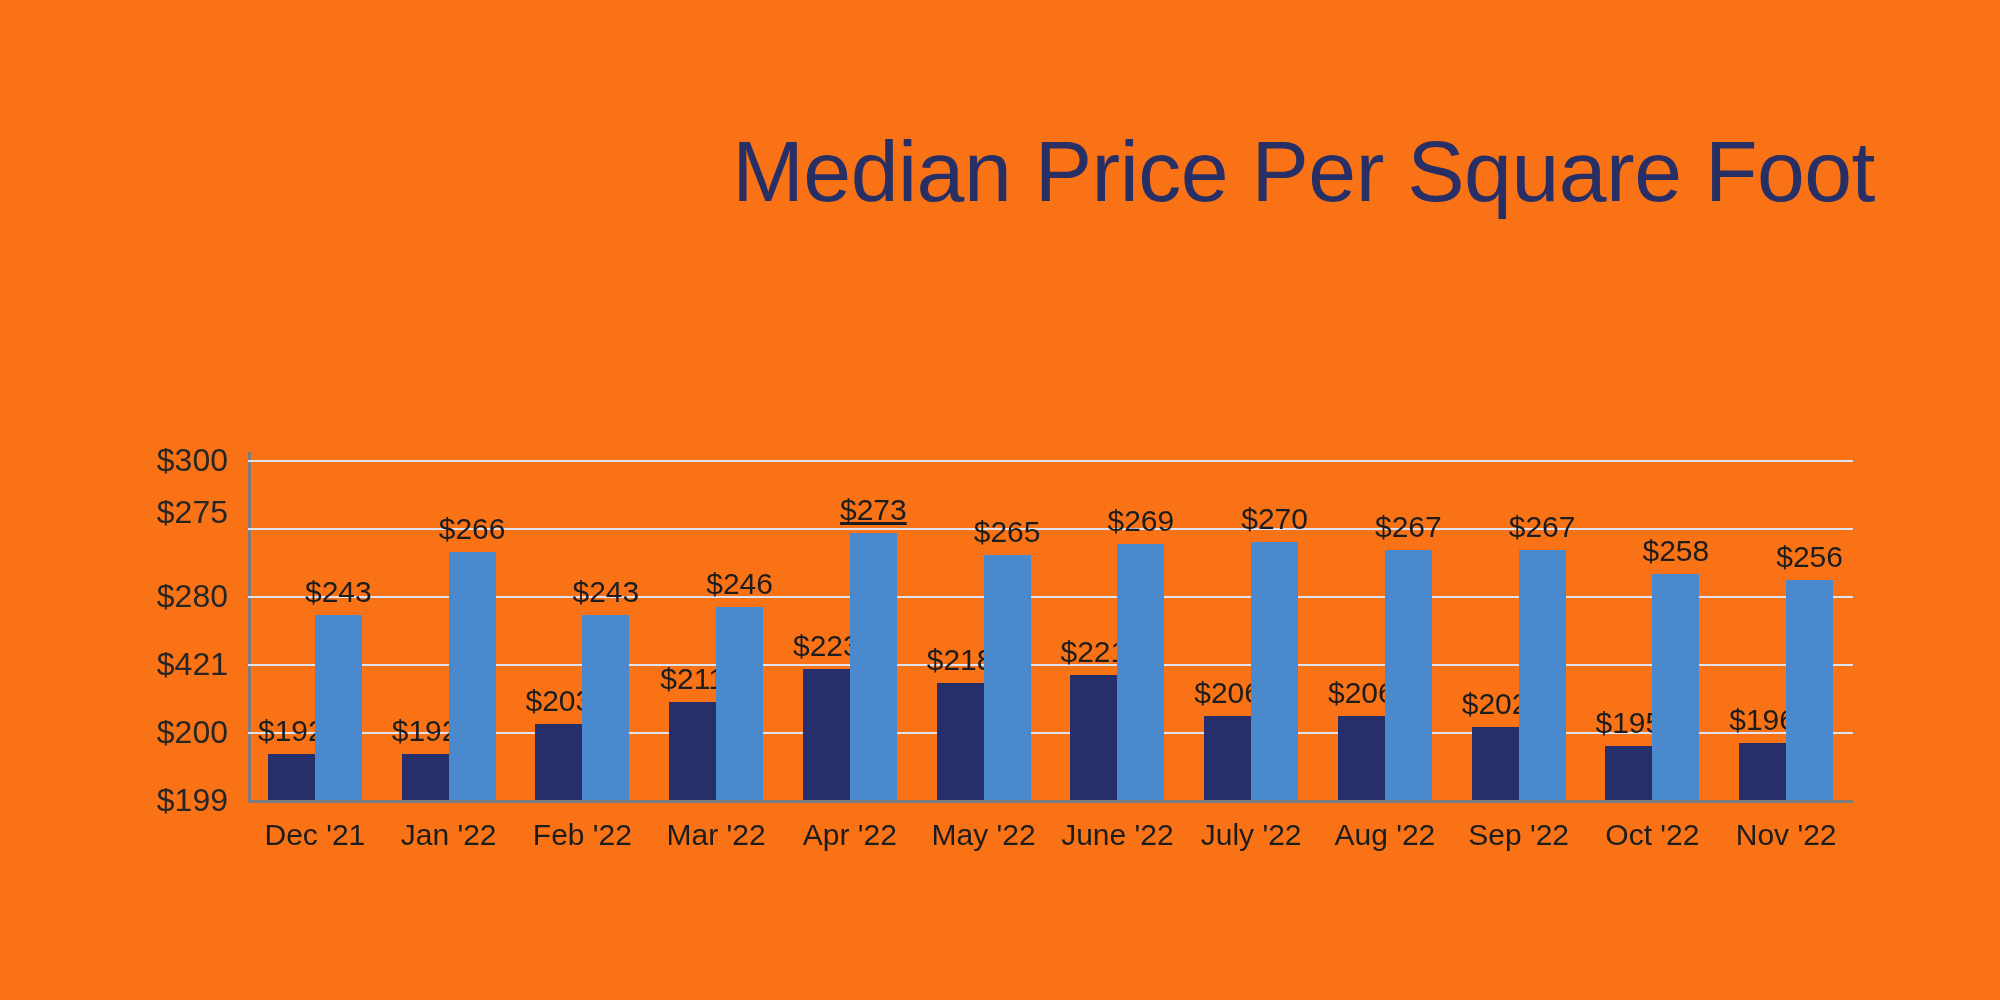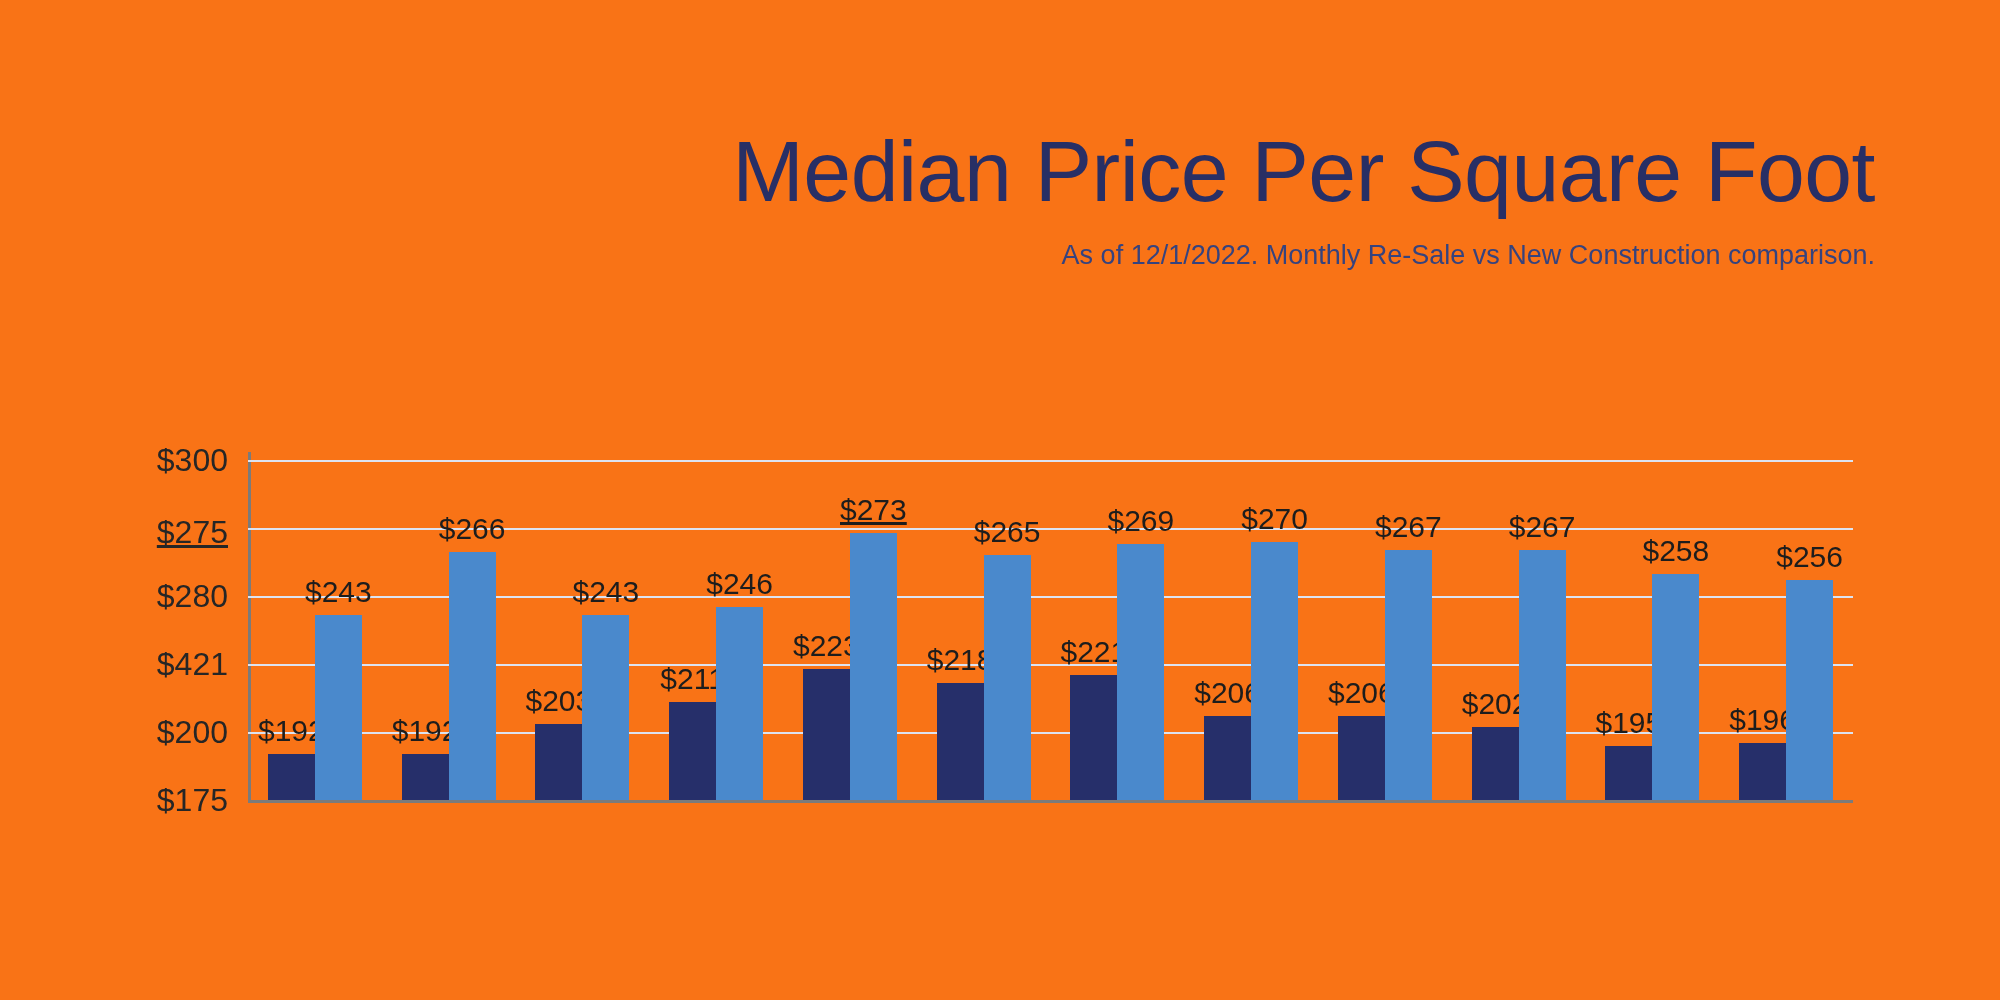--- a/index.html
+++ b/index.html
@@ -127,30 +127,29 @@
     transform:translateX(-50%);
   }
 </style>
 </head>
 <body>
 
 <div id="page" style="background: #f97316;">
 
   <div id="header">
     <div id="chart-title" style="color: rgb(40, 47, 101);">Median Price Per Square Foot</div>
-    <div id="chart-subtitle" style="color: rgb(54, 67, 126);">As of 12/1/2022. Monthly Re-Sale vs New Construction comparison.</div>
   </div>
 
   <div id="y-ticks">
       <div class="ylab" style="left: 78px; top: 442px;">$300</div>
-      <div class="ylab" style="left: 78px; top: 514px; text-decoration: underline;">$275</div>
+      <div class="ylab" style="left: 78px; top: 494px;">$275</div>
       <div class="ylab" style="left: 78px; top: 578px;">$280</div>
       <div class="ylab" style="left: 78px; top: 646px;">$421</div>
       <div class="ylab" style="left: 78px; top: 714px;">$200</div>
-      <div class="ylab" style="left: 78px; top: 782px;">$175</div>
+      <div class="ylab" style="left: 78px; top: 782px;">$199</div>
     </div>
 
 
   <div id="plot-frame">
     <div id="y-axis-line" style="background: rgb(123, 123, 123);"></div>
     <div id="x-axis-line" style="background: rgb(123, 123, 123);"></div>
     <div id="grid-layer">
         <div class="gridline" style="top: 0px; background: rgb(221, 227, 240);"></div>
         <div class="gridline" style="top: 68px; background: rgb(221, 227, 240);"></div>
         <div class="gridline" style="top: 136px; background: rgb(221, 227, 240);"></div>
@@ -226,14 +225,28 @@
         </div>
         <div class="group" style="left: 0px; width: 1605px;">
           <div class="bar bar-resale" style="left: 1491.12px; width: 47px; height: 57.12px; background: rgb(38, 47, 106);"></div>
           <div class="bar-label" style="left: 1514.62px; top: 242.88px;">$196</div>
           <div class="bar bar-new" style="left: 1538.12px; width: 47px; height: 220.32px; background: rgb(74, 137, 204);"></div>
           <div class="bar-label" style="left: 1561.62px; top: 79.68px;">$256</div>
         </div>
       </div>
   </div>
 
+  <div id="x-labels">
+      <div class="x-lab" style="left: 66.875px;">Dec '21</div>
+      <div class="x-lab" style="left: 200.625px;">Jan '22</div>
+      <div class="x-lab" style="left: 334.375px;">Feb '22</div>
+      <div class="x-lab" style="left: 468.125px;">Mar '22</div>
+      <div class="x-lab" style="left: 601.875px;">Apr '22</div>
+      <div class="x-lab" style="left: 735.625px;">May '22</div>
+      <div class="x-lab" style="left: 869.375px;">June '22</div>
+      <div class="x-lab" style="left: 1003.12px;">July '22</div>
+      <div class="x-lab" style="left: 1136.88px;">Aug '22</div>
+      <div class="x-lab" style="left: 1270.62px;">Sep '22</div>
+      <div class="x-lab" style="left: 1404.38px;">Oct '22</div>
+      <div class="x-lab" style="left: 1538.12px;">Nov '22</div>
+    </div>
 
 </div>
 
 </body></html>

